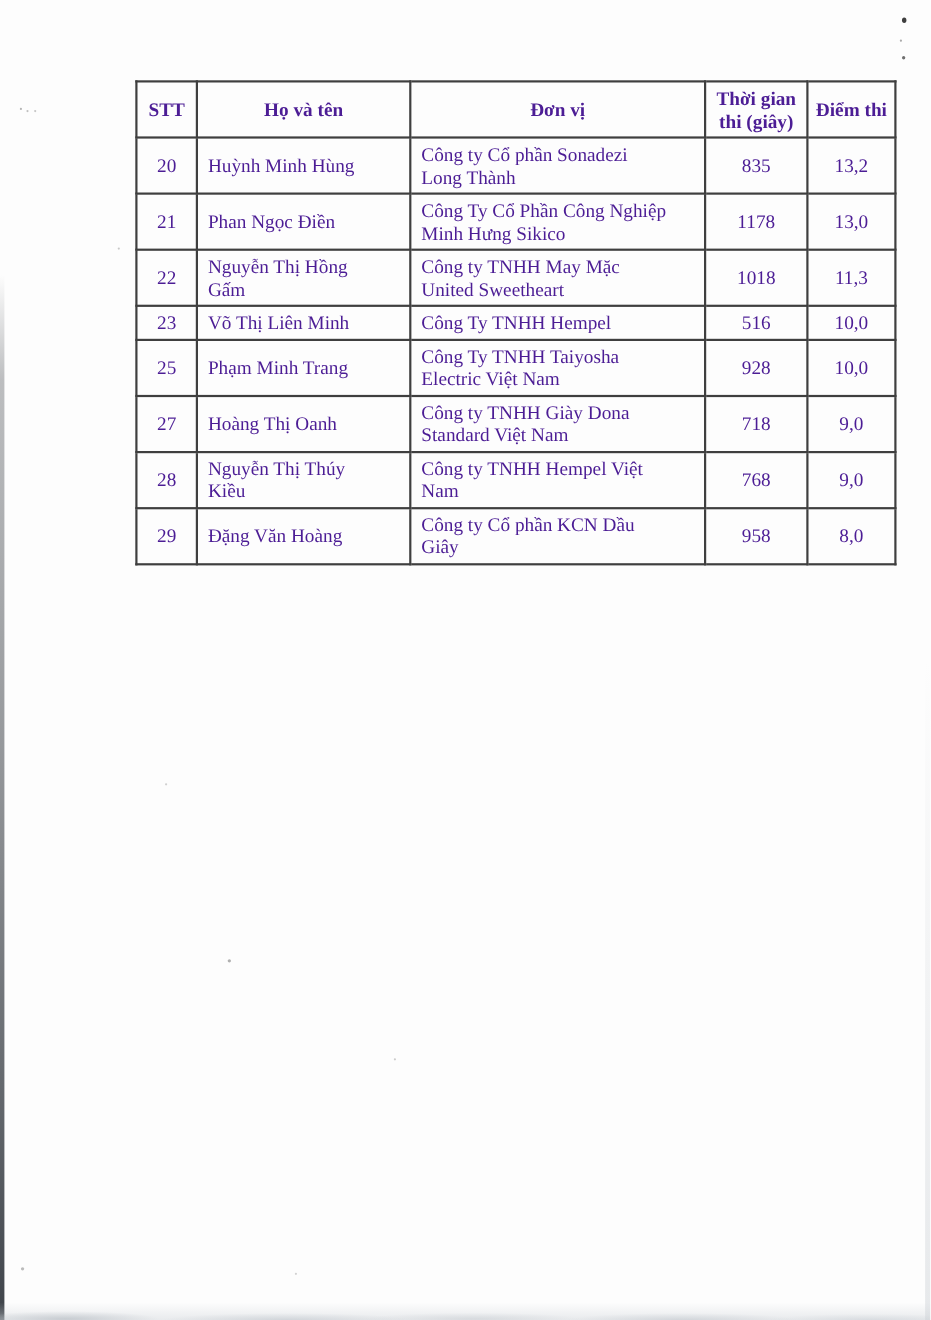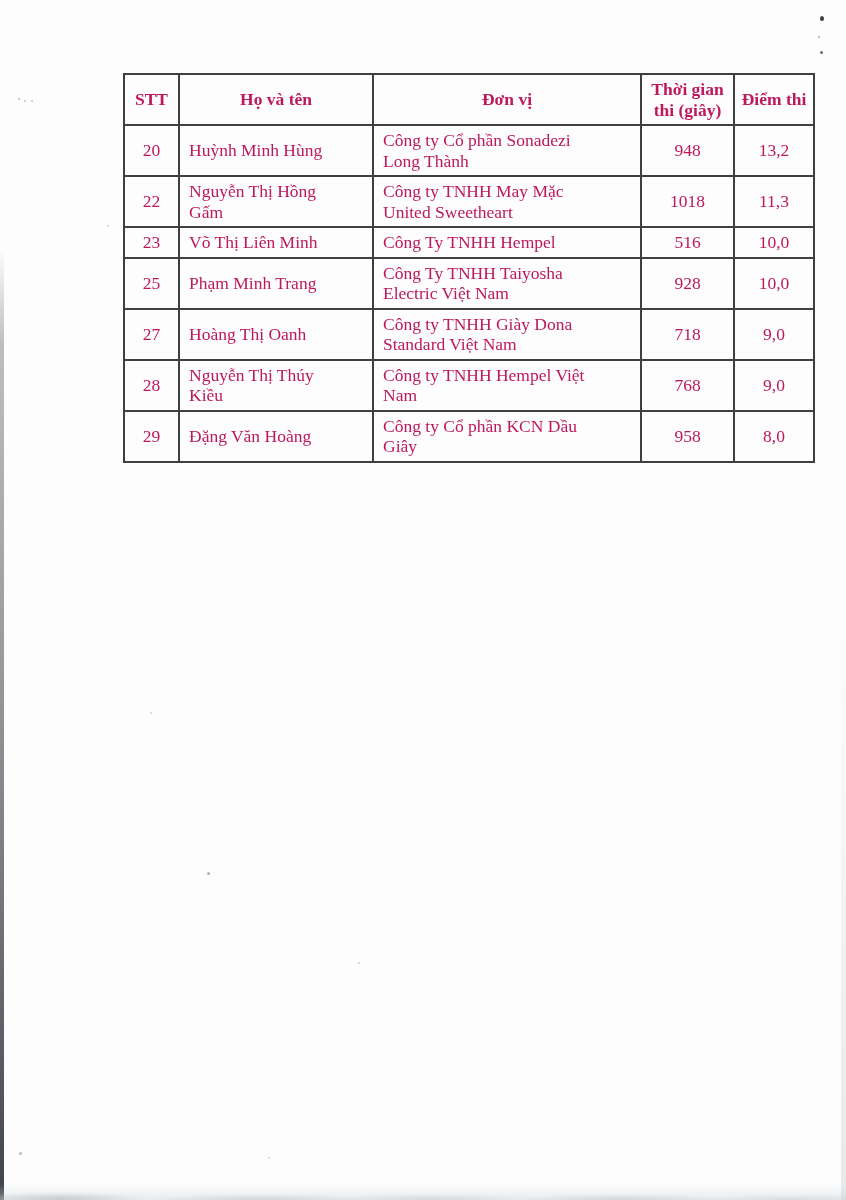--- a/index.html
+++ b/index.html
@@ -3,21 +3,21 @@
 <meta charset="utf-8">
 <style>
   html, body { margin: 0; padding: 0; background: #ffffff; }
   .page {
     position: relative;
     width: 846px;
     height: 1200px;
     background: #fdfdfd;
     overflow: hidden;
     font-family: "Liberation Serif", "DejaVu Serif", serif;
-    color: #be185d;
+    color: #4c1d95;
   }
 
   
   table.results {
     position: absolute;
     left: 123px;
     top: 73px;
     width: 690px;
     border-collapse: collapse;
     table-layout: fixed;
@@ -99,22 +99,30 @@
 thi (giây)</th>
           <th>Điểm thi</th>
         </tr>
     </thead>
     <tbody id="table-body">
         <tr>
           <td class="cell-stt">20</td>
           <td class="cell-name">Huỳnh Minh Hùng</td>
           <td class="cell-unit">Công ty Cổ phần Sonadezi
 Long Thành</td>
-          <td class="cell-time">948</td>
+          <td class="cell-time">835</td>
           <td class="cell-score">13,2</td>
+        </tr>
+        <tr>
+          <td class="cell-stt">21</td>
+          <td class="cell-name">Phan Ngọc Điền</td>
+          <td class="cell-unit">Công Ty Cổ Phần Công Nghiệp
+Minh Hưng Sikico</td>
+          <td class="cell-time">1178</td>
+          <td class="cell-score">13,0</td>
         </tr>
         <tr>
           <td class="cell-stt">22</td>
           <td class="cell-name">Nguyễn Thị Hồng
 Gấm</td>
           <td class="cell-unit">Công ty TNHH May Mặc
 United Sweetheart</td>
           <td class="cell-time">1018</td>
           <td class="cell-score">11,3</td>
         </tr>

